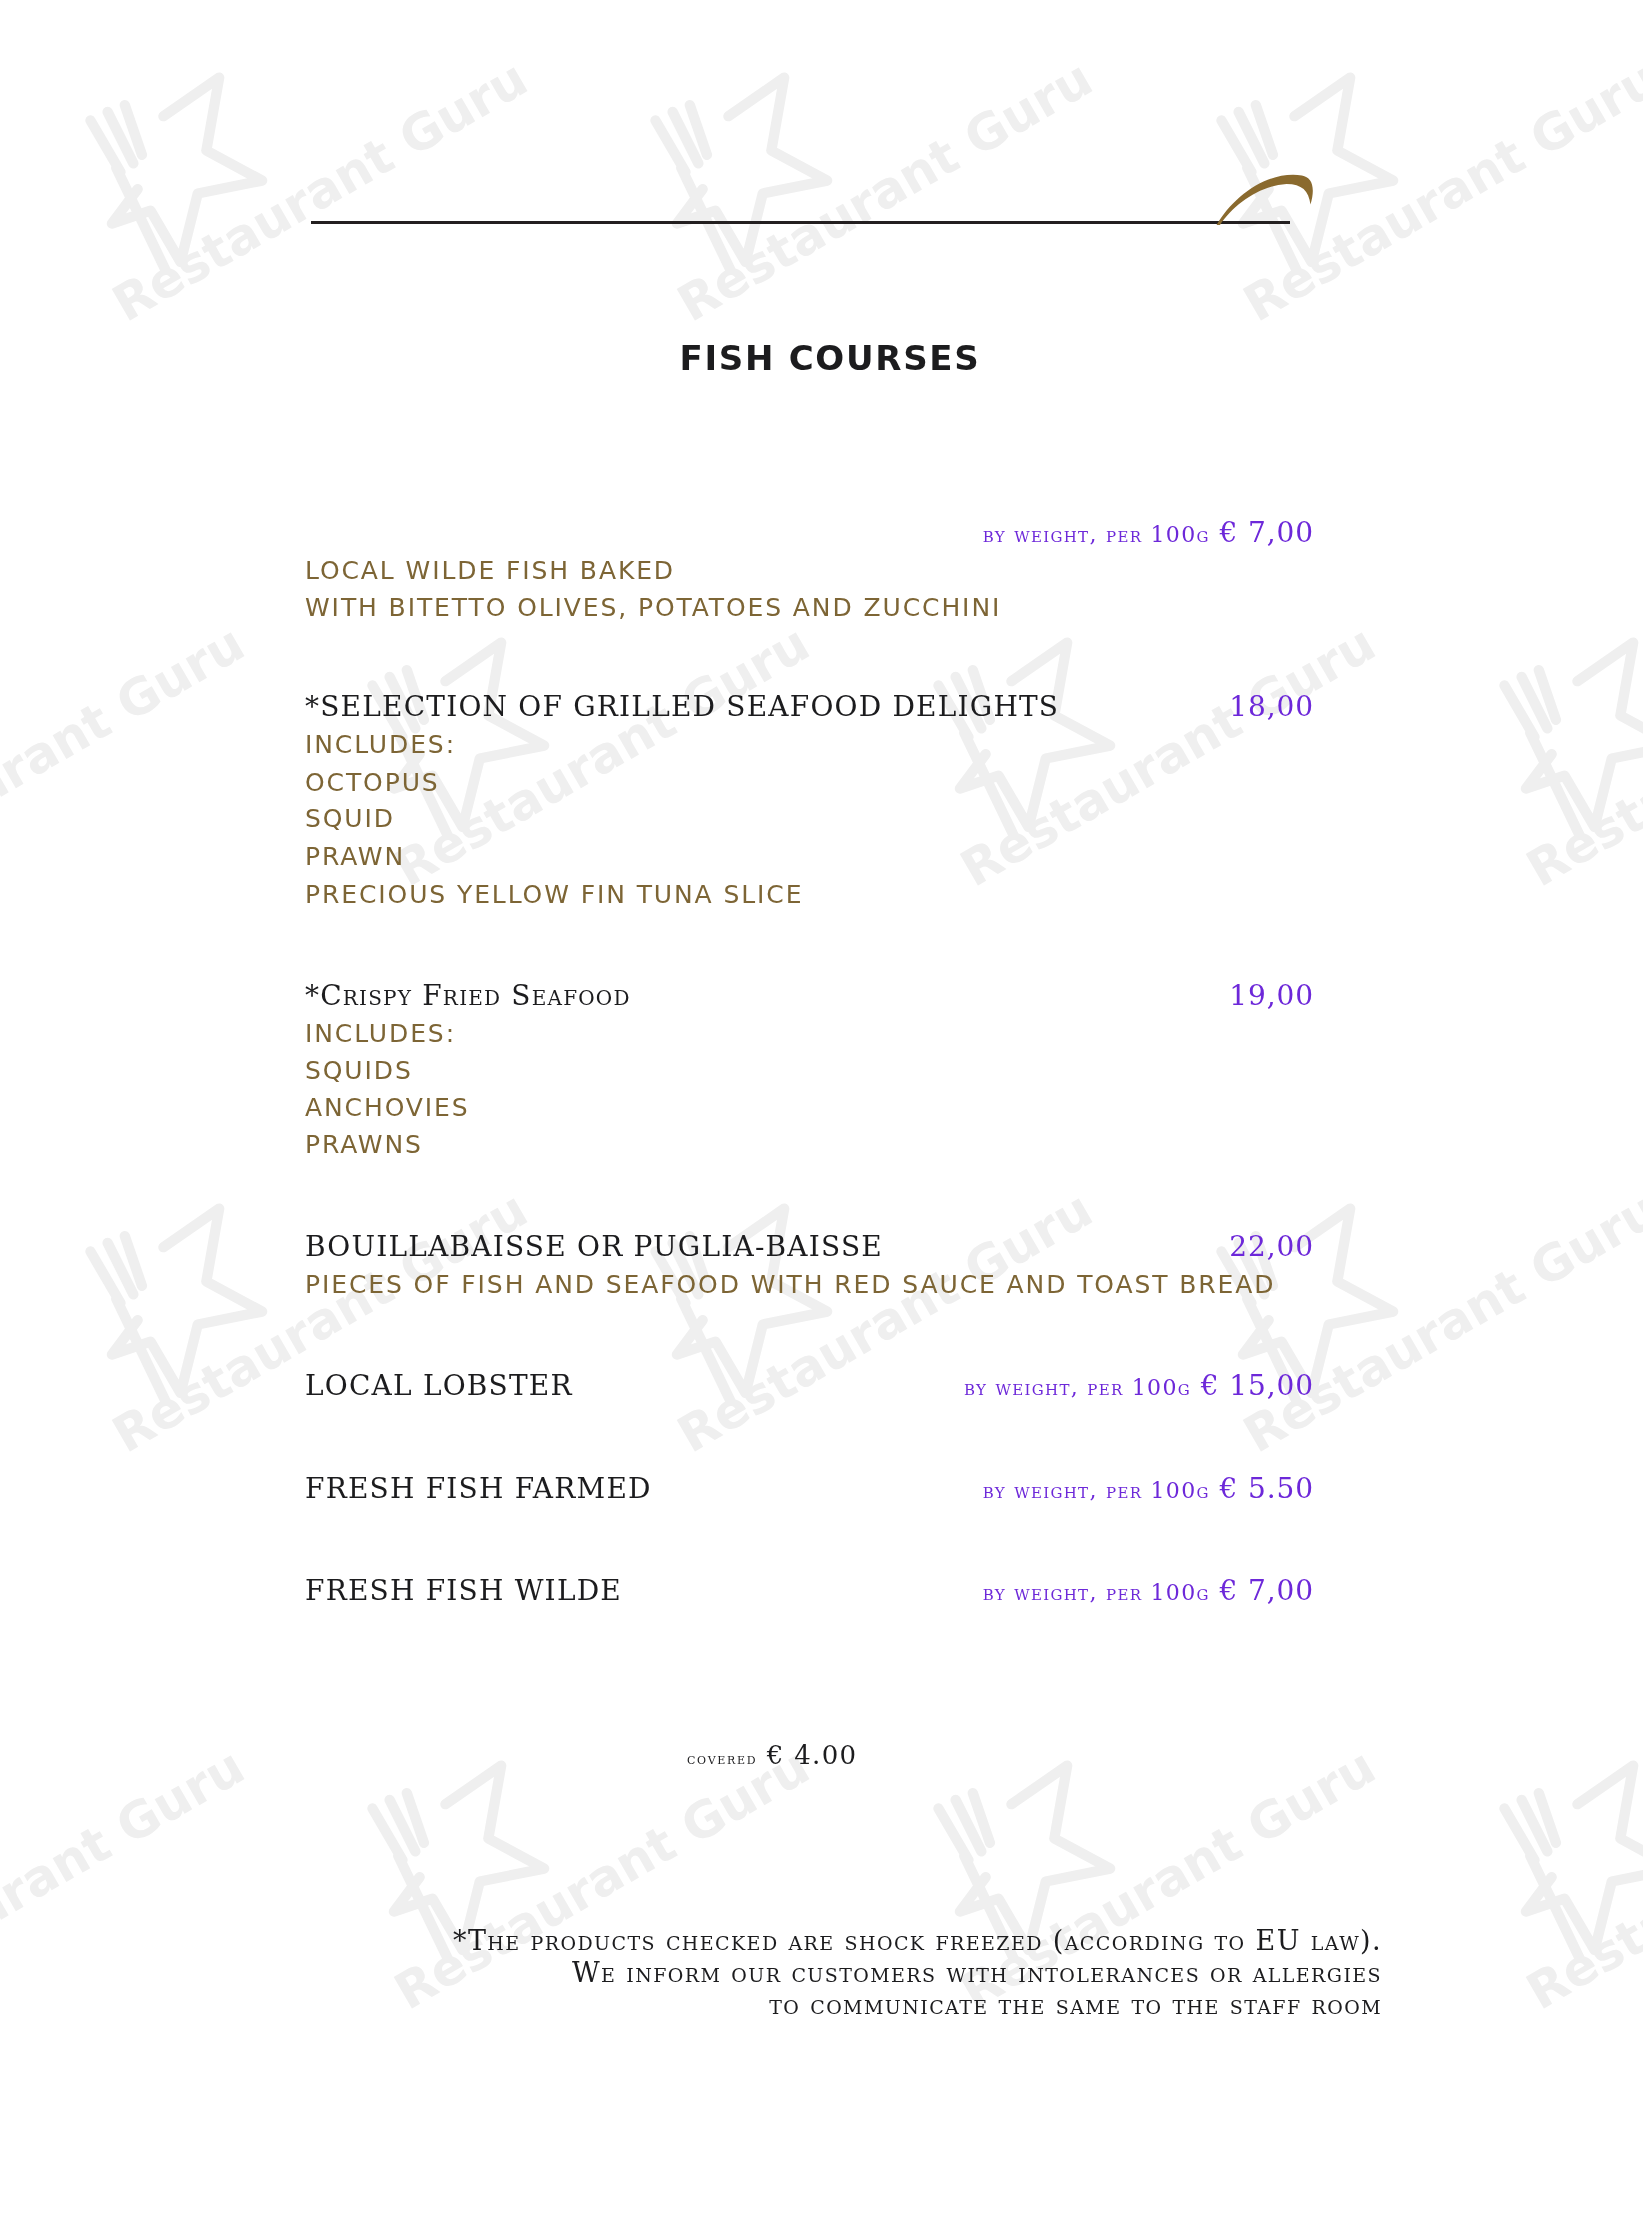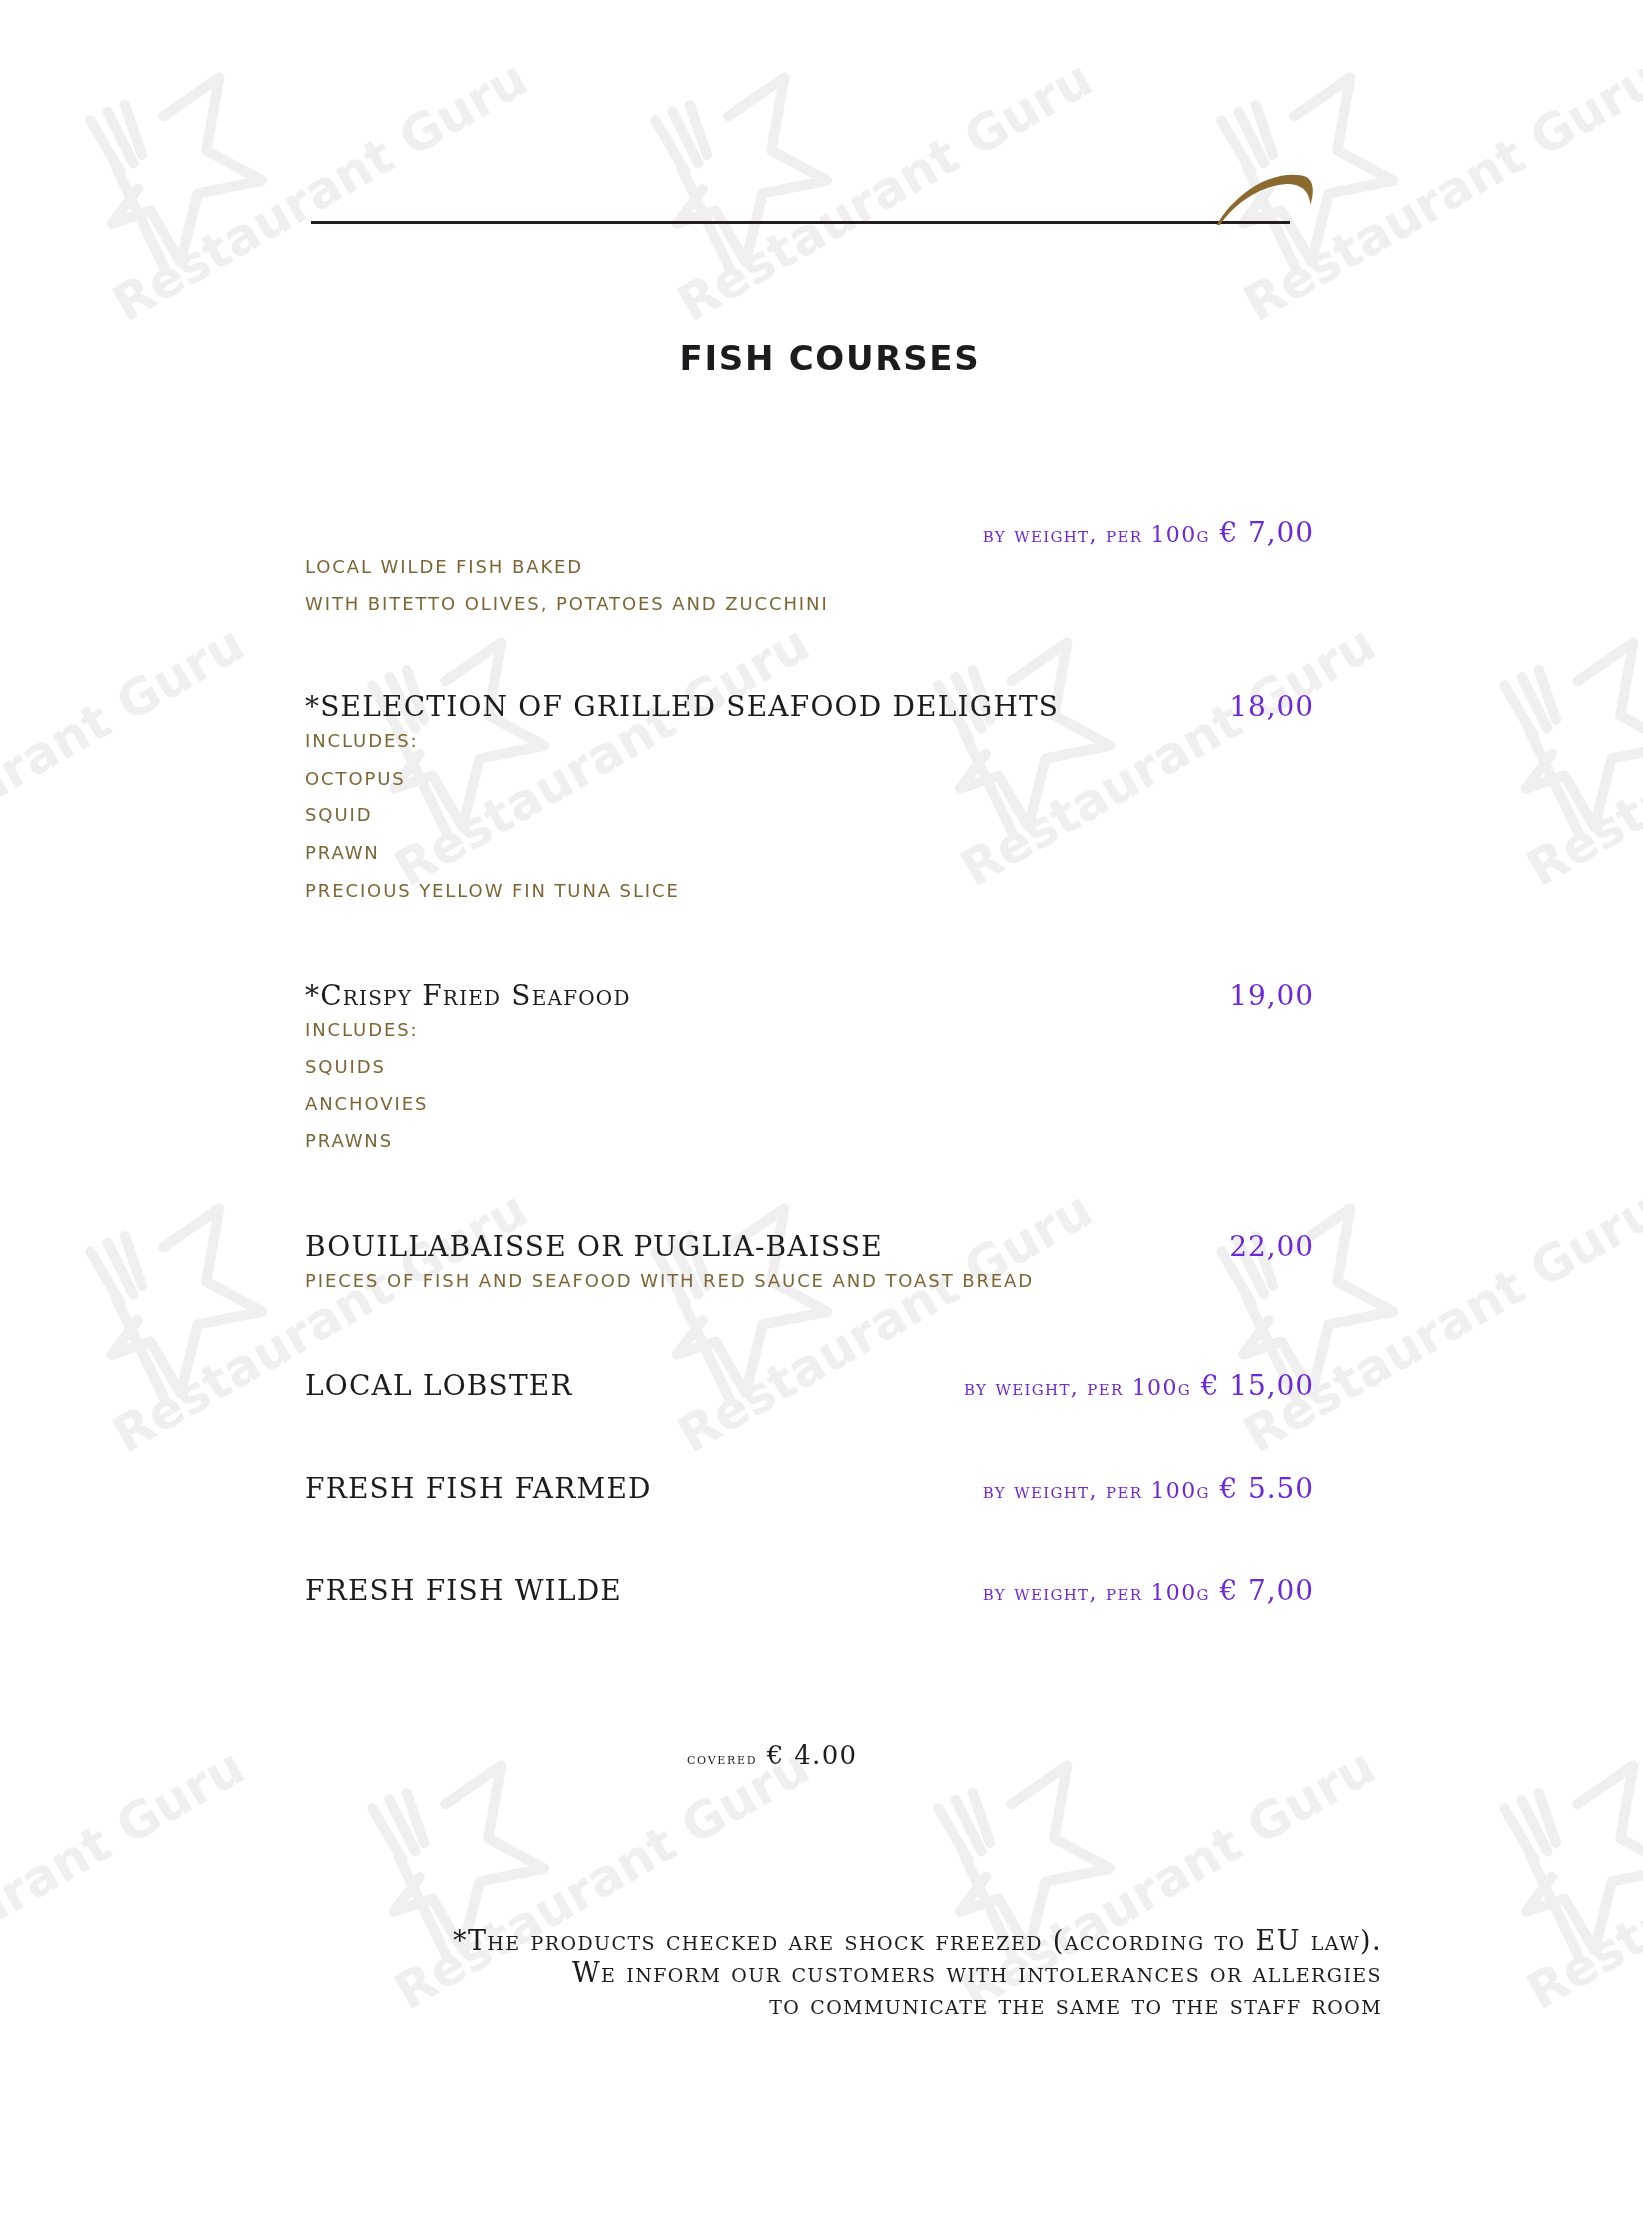--- a/index.html
+++ b/index.html
@@ -23,21 +23,21 @@
   .title {
     position: absolute; left: 0; width: 1622px; top: 338px; text-align: center;
     font-family: "DejaVu Sans", sans-serif; font-weight: bold; font-size: 34px;
     letter-spacing: 1.7px; color: #1c1c1e; line-height: 41px; padding-left: 19px;
   }
   .line { position: absolute; white-space: nowrap; line-height: 1; }
   .dish { left: 305px; font-family: "DejaVu Serif", serif; font-size: 28px; letter-spacing: 1.2px; color: #1c1c1e; }
   .dish .sc { font-size: 23px; }
   .price { right: 330px; text-align: right; font-family: "DejaVu Serif", serif; font-size: 28px; letter-spacing: 0.9px; color: #6d28d9; }
   .price .sc { font-size: 22px; letter-spacing: 1.3px; }
-  .desc { left: 305px; font-family: "DejaVu Sans", sans-serif; font-size: 18px; letter-spacing: 1.9px; color: #7d6535; }
+  .desc { left: 305px; font-family: "DejaVu Sans", sans-serif; font-size: 25px; letter-spacing: 1.9px; color: #7d6535; }
   .covered { left: 687px; font-family: "DejaVu Serif", serif; font-size: 26px; letter-spacing: 1.3px; color: #1c1c1e; }
   .covered .sc { font-size: 15px; letter-spacing: 1.7px; }
   .note { right: 262px; text-align: right; font-family: "DejaVu Serif", serif; font-size: 27px; letter-spacing: 1.4px; color: #1c1c1e; }
 </style>
 </head>
 <body>
 
 <div class="wm-layer">
   <div class="wm" style="left:69px;top:69px;">
     <svg width="206" height="206" viewBox="0 0 240 240">

